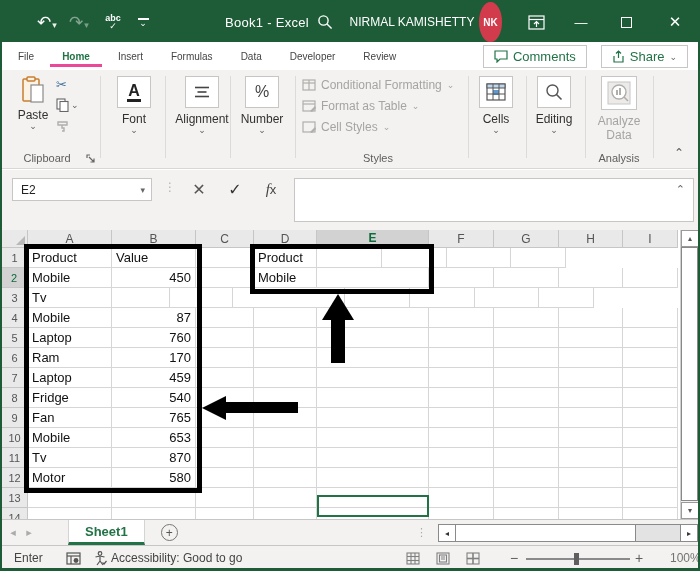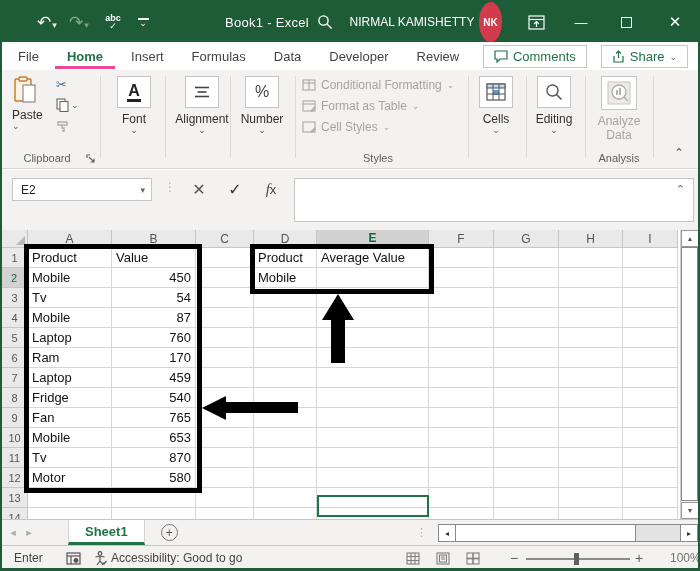--- a/index.html
+++ b/index.html
@@ -24,37 +24,37 @@
   .tb-avatar { left:477px; top:9px; width:23px; height:23px; border-radius:50%; background:#D13B4C;
                font-size:10px; font-weight:bold; height:23px; }
   .tb-ribbonopts { left:520px; width:28px; }
   .tb-min { left:565px; width:28px; font-size:13px; }
   .tb-max { left:610px; width:28px; }
   .tb-close { left:658px; width:30px; font-size:15px; }
   .maxbox { width:11px; height:11px; border:1.5px solid #fff; }
 
   
   .tabrow { position:absolute; left:0; top:40px; width:696px; height:28px; background:#fff; display:flex; align-items:center; }
-  .rtab { font-size:13px; color:#444; padding:5px 12px; margin-left:4px; white-space:nowrap; }
+  .rtab { font-size:10px; color:#444; padding:5px 12px; margin-left:4px; white-space:nowrap; }
   .rtab.active { color:#217346; font-weight:bold; border-bottom:3px solid #ec4899; padding-bottom:2px; }
   .tab-actions { position:absolute; right:10px; top:3px; display:flex; gap:14px; }
   .act-btn { display:flex; align-items:center; gap:5px; border:1px solid #c8c6c4; background:#fff;
              color:#217346; font-size:13px; padding:3px 10px; }
 
   
   .ribbon { position:absolute; left:0; top:68px; width:696px; height:99px; background:#F3F2F1; border-bottom:1px solid #d8d7d5; }
   .rsep { position:absolute; top:6px; width:1px; height:82px; background:#dcdbd9; }
   .grp-label { position:absolute; top:82px; font-size:11px; color:#605e5c; text-align:center; }
   .collapsed { position:absolute; top:6px; display:flex; flex-direction:column; align-items:center; }
   .icon-box { width:34px; height:32px; background:#fff; border:1px solid #c8c6c4; display:flex; align-items:center; justify-content:center; }
   .cg-label { font-size:12px; color:#323130; margin-top:4px; }
   .cg-chev { font-size:9px; color:#605e5c; line-height:8px; }
   .font-a { font-size:16px; font-weight:bold; color:#222; border-bottom:3px solid #222; line-height:16px; padding:0 1px; }
   .pct { font-size:16px; color:#444; }
-  .paste { position:absolute; left:10px; top:6px; width:42px; display:flex; flex-direction:column; align-items:flex-start; }
+  .paste { position:absolute; left:10px; top:6px; width:42px; display:flex; flex-direction:column; align-items:center; }
   .smallcol { position:absolute; left:54px; top:6px; width:40px; display:flex; flex-direction:column; gap:5px; align-items:flex-start; }
   .smallbtn { display:flex; align-items:center; gap:2px; height:16px; }
   .launcher { position:absolute; left:84px; top:84px; }
   .styles-col { position:absolute; left:300px; top:8px; display:flex; flex-direction:column; gap:7px; }
   .style-item { display:flex; align-items:center; gap:5px; font-size:12px; color:#A6A4A2; white-space:nowrap; }
   .gray-lbl { color:#A6A4A2; font-size:12px; text-align:center; line-height:14px; margin-top:4px; }
   .ribbon-collapse { position:absolute; right:14px; top:76px; color:#605e5c; font-size:12px; }
 
   
   .fbar { position:absolute; left:0; top:168px; width:696px; height:60px; background:#F3F2F1; }
@@ -382,42 +382,40 @@
         <div class="colhdr" style="width: 64px;">H</div>
         <div class="colhdr" style="width: 55px;">I</div>
       </div>
     <div>
         <div class="gridrow">
           <div class="rowhdr">1</div>
           <div class="cell" style="width: 84px;">Product</div>
           <div class="cell" style="width: 84px;">Value</div>
           <div class="cell" style="width: 58px;"></div>
           <div class="cell" style="width: 63px;">Product</div>
-          <div class="cell" style="width: 112px;">Average Value</div>
           <div class="cell" style="width: 65px;"></div>
           <div class="cell" style="width: 65px;"></div>
           <div class="cell" style="width: 64px;"></div>
           <div class="cell" style="width: 55px;"></div>
         </div>
         <div class="gridrow">
           <div class="rowhdr sel">2</div>
           <div class="cell" style="width: 84px;">Mobile</div>
           <div class="cell num" style="width: 84px;">450</div>
           <div class="cell" style="width: 58px;"></div>
           <div class="cell" style="width: 63px;">Mobile</div>
           <div class="cell" style="width: 112px;"></div>
           <div class="cell" style="width: 65px;"></div>
           <div class="cell" style="width: 65px;"></div>
           <div class="cell" style="width: 64px;"></div>
           <div class="cell" style="width: 55px;"></div>
         </div>
         <div class="gridrow">
           <div class="rowhdr">3</div>
           <div class="cell" style="width: 84px;">Tv</div>
-          <div class="cell num" style="width: 84px;">54</div>
           <div class="cell" style="width: 58px;"></div>
           <div class="cell" style="width: 63px;"></div>
           <div class="cell" style="width: 112px;"></div>
           <div class="cell" style="width: 65px;"></div>
           <div class="cell" style="width: 65px;"></div>
           <div class="cell" style="width: 64px;"></div>
           <div class="cell" style="width: 55px;"></div>
         </div>
         <div class="gridrow">
           <div class="rowhdr">4</div>

